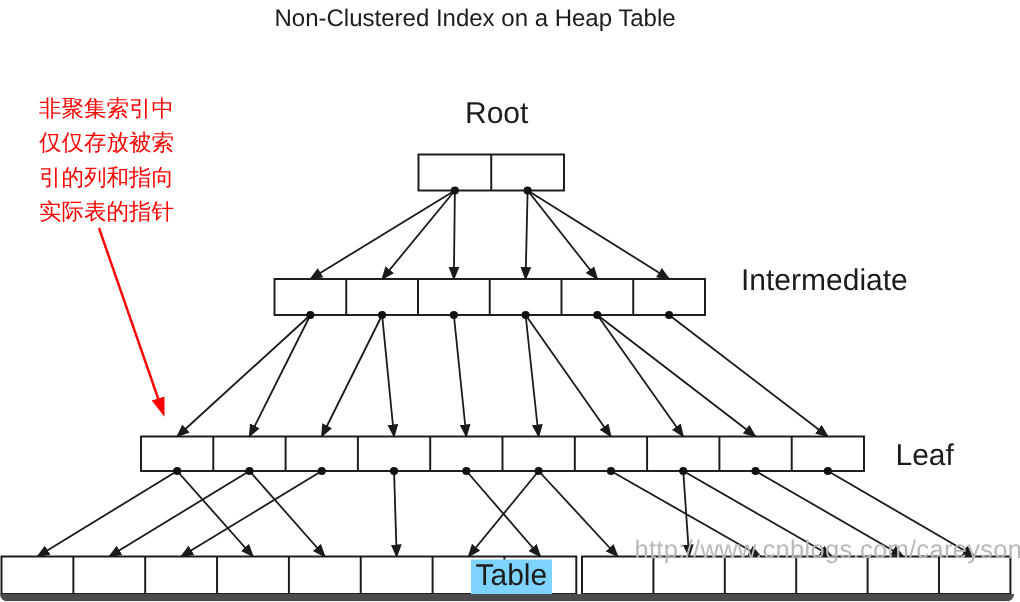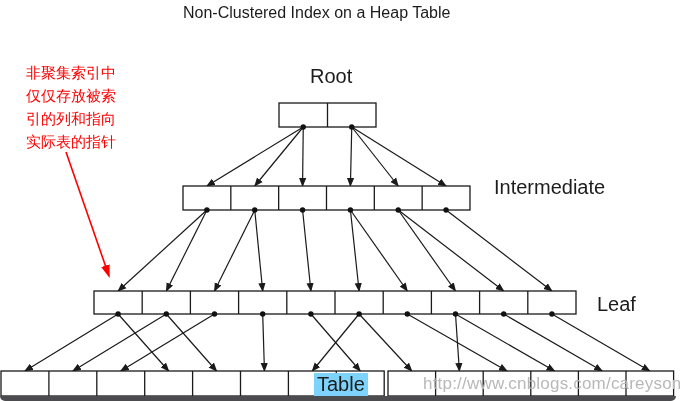--- a/index.html
+++ b/index.html
@@ -30,21 +30,21 @@
   .lvl-label { font-size: 20px; color: #1c1c1c; }
   .root-label { left: 310px; top: 65px; }
   .intermediate-label { left: 494px; top: 176px; }
   .leaf-label { left: 597px; top: 293px; }
   .table-label {
     left: 314px; top: 373px;
     background: #7dd3fc;
     padding: 0 3px;
   }
   .watermark {
-    left: 423px; top: 374px;
+    left: 423px; top: 357px;
     font-size: 17px;
     letter-spacing: 0.2px;
   }
   .annotation {
     left: 26px; top: 61px;
     font-size: 15px;
     line-height: 23px;
   }
   .footer-bar {
     position: absolute;

